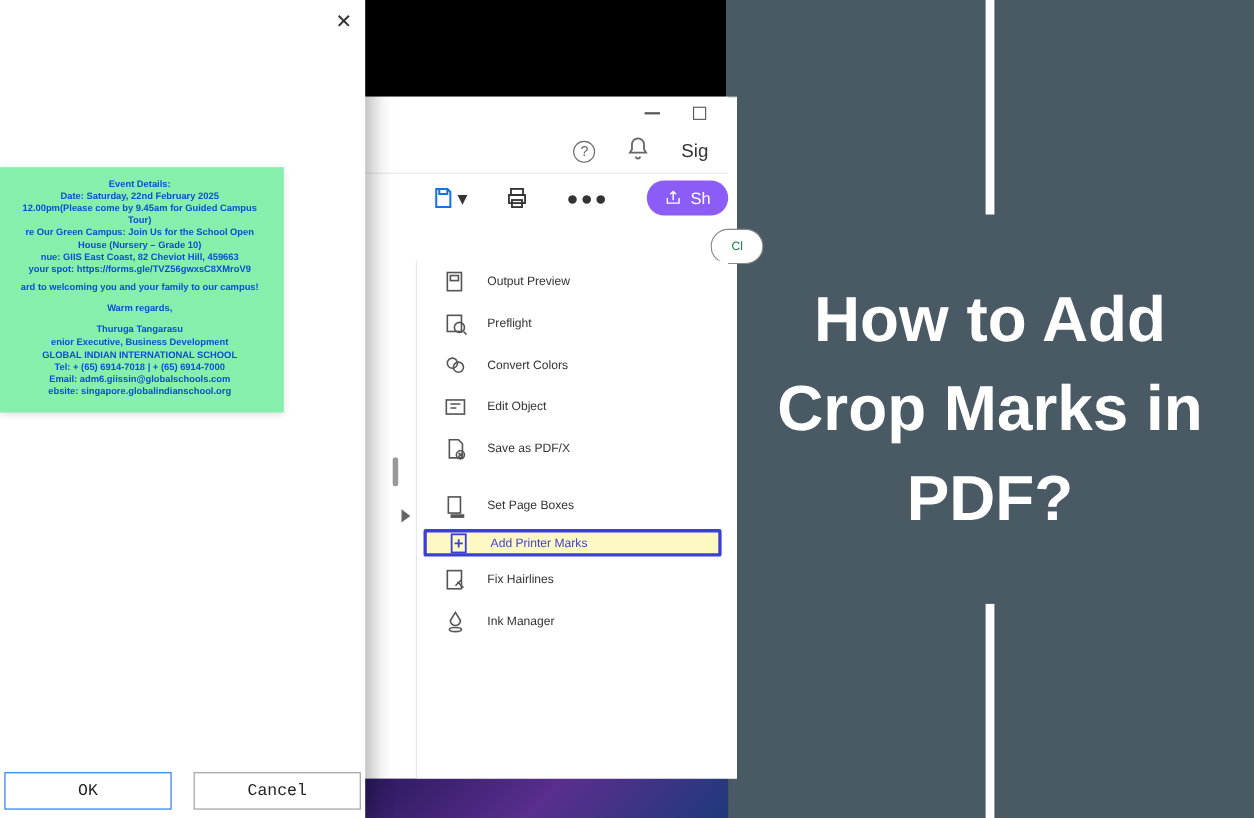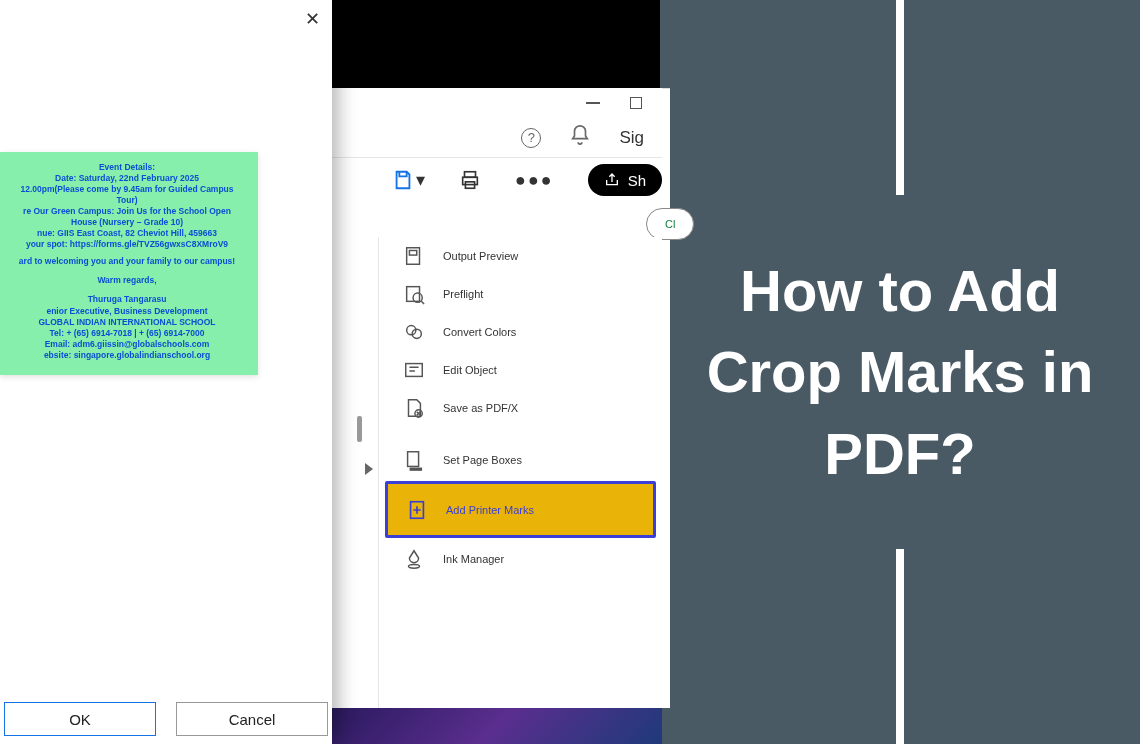--- a/index.html
+++ b/index.html
@@ -123,21 +123,21 @@
   background: #fff;
   display: flex;
   align-items: center;
   gap: 34px;
   padding-left: 12px;
 }
 .toolbar-icon { color: #333; font-size: 18px; display: flex; align-items: center; gap: 2px; }
 .toolbar-dots { letter-spacing: 2px; }
 .share-btn {
   margin-left: auto;
-  background: #000000;
+  background: #8b5cf6;
   color: #fff;
   border-radius: 18px;
   height: 32px;
   padding: 0 16px;
   display: flex;
   align-items: center;
   gap: 8px;
   font-size: 15px;
   overflow: hidden;
 }
@@ -190,25 +190,25 @@
   display: flex;
   align-items: center;
   gap: 18px;
   height: 38px;
   padding: 0 18px 0 24px;
   font-size: 11px;
   color: #333;
 }
 .tool-item.selected {
   border: 3px solid #3a3fd6;
-  background: #eab308;
+  background: #fef9c3;
   color: #3a3fd6;
   margin: 2px 6px;
   border-radius: 2px;
-  height: 57px;
+  height: 25px;
   padding-left: 18px;
 }
 .tool-item.selected .tool-icon { color: #3a3fd6; }
 .tool-icon {
   width: 22px;
   height: 22px;
   display: inline-flex;
   align-items: center;
   justify-content: center;
   color: #555;
@@ -269,20 +269,21 @@
 .dlg-btn {
   flex: 1;
   height: 34px;
   border: 1.5px solid #999;
   background: #fff;
   font-size: 15px;
   display: flex;
   align-items: center;
   justify-content: center;
   color: #222;
+  font-family: Liberation Mono, monospace;
 }
 .dlg-btn.primary { border-color: #1473e6; color: #222; }
 
 svg { width: 22px; height: 22px; }
 </style>
 </head>
 <body>
 
 <div class="right-panel">
   <div class="vbar-top"></div>
@@ -402,20 +403,29 @@
         <svg viewBox="0 0 24 24" fill="none" stroke="currentColor" stroke-width="1.8">
           <rect x="5" y="3" width="14" height="18"></rect>
           <path d="M12 8v8M8 12h8"></path>
         </svg>
       </span>
     <span>Add Printer Marks</span>
   </div>
   <div class="tool-item">
     <span class="tool-icon">
         <svg viewBox="0 0 24 24" fill="none" stroke="currentColor" stroke-width="1.6">
+          <rect x="4" y="3" width="14" height="18"></rect>
+          <path d="M14 14l6 6M18 12l-6 6"></path>
+        </svg>
+      </span>
+    <span>Fix Hairlines</span>
+  </div>
+  <div class="tool-item">
+    <span class="tool-icon">
+        <svg viewBox="0 0 24 24" fill="none" stroke="currentColor" stroke-width="1.6">
           <path d="M12 3l5 8a5 5 0 1 1-10 0l5-8z"></path>
           <ellipse cx="12" cy="20" rx="6" ry="2"></ellipse>
         </svg>
       </span>
     <span>Ink Manager</span>
   </div>
 </div>
 
 <div class="desktop-strip"></div>
 

